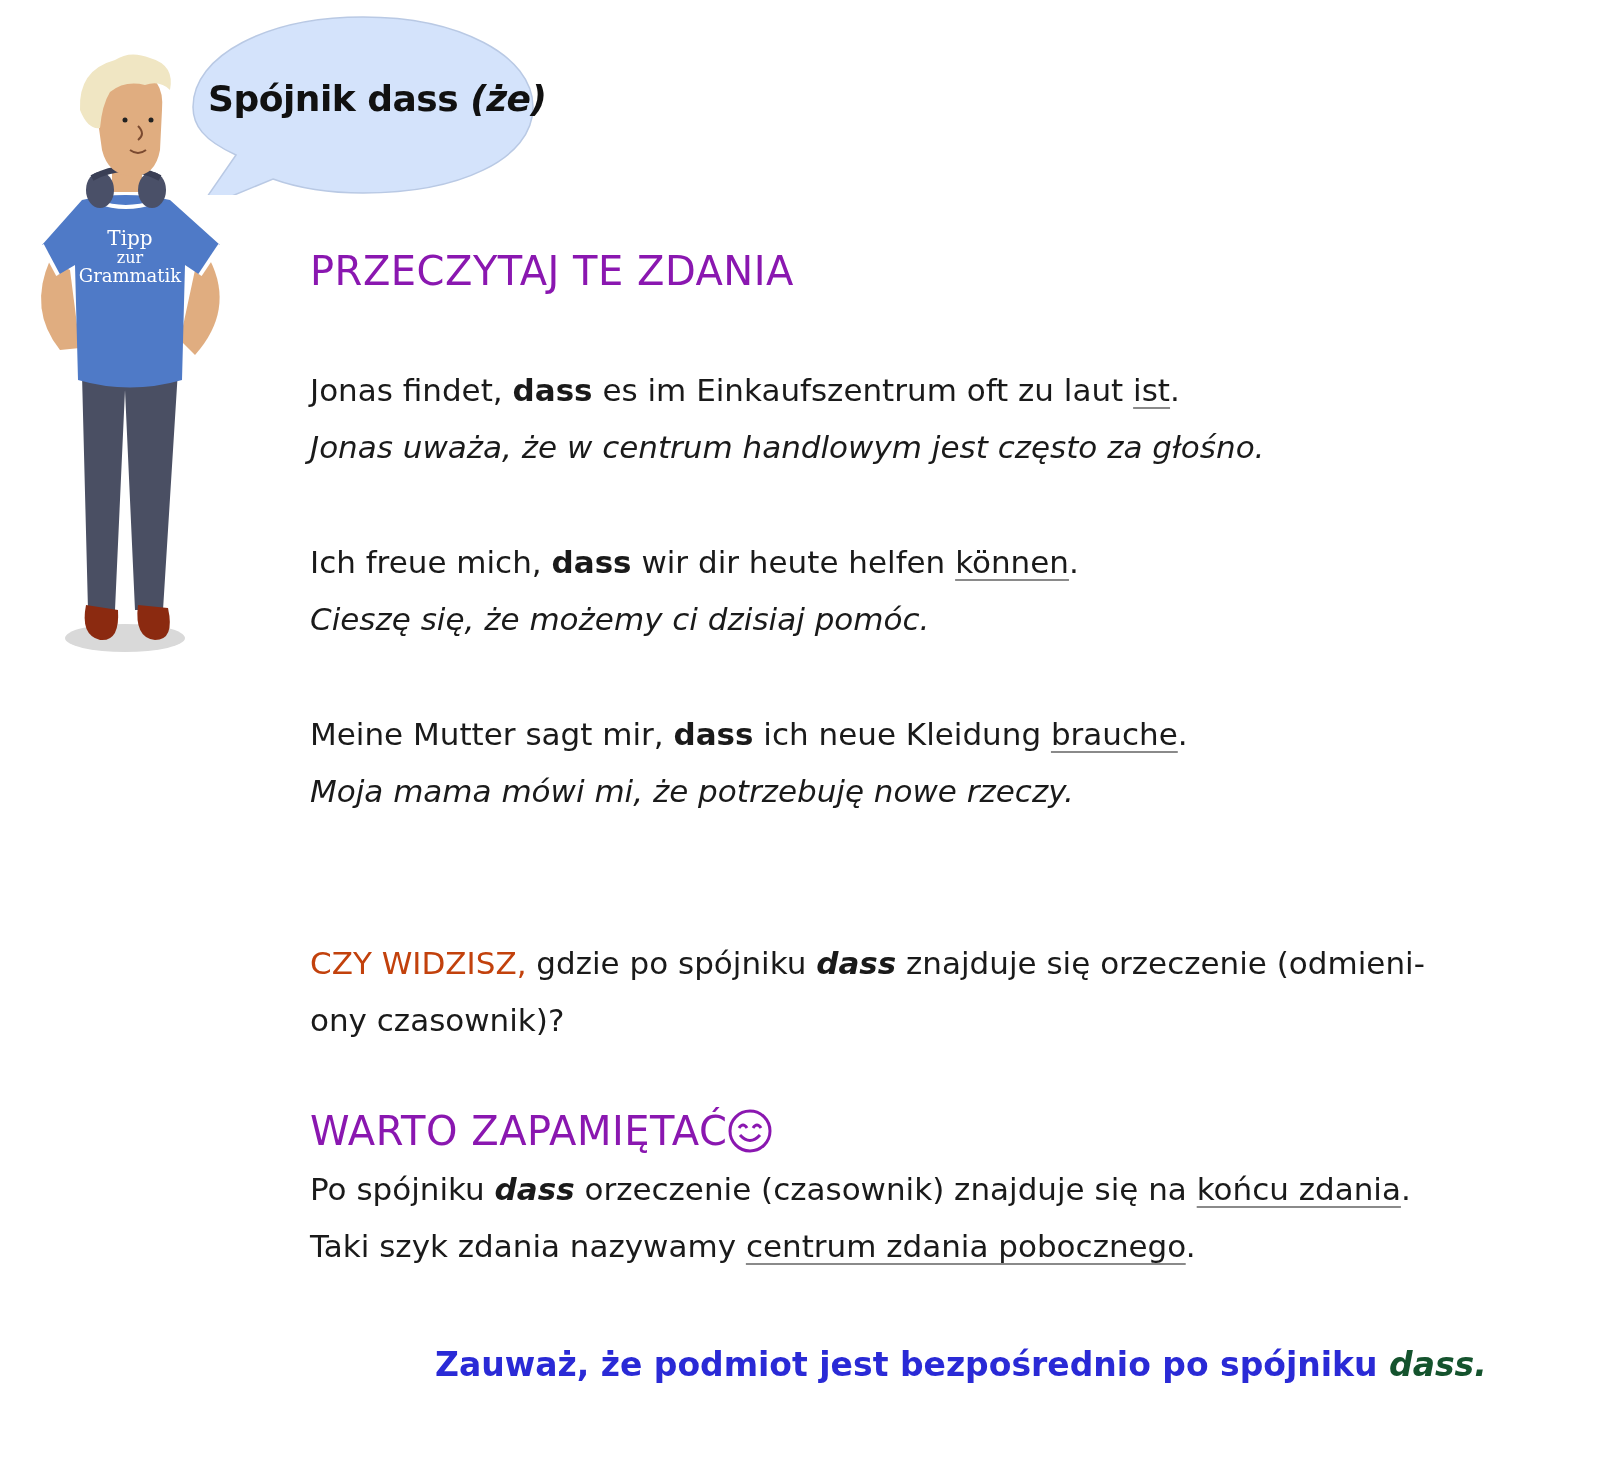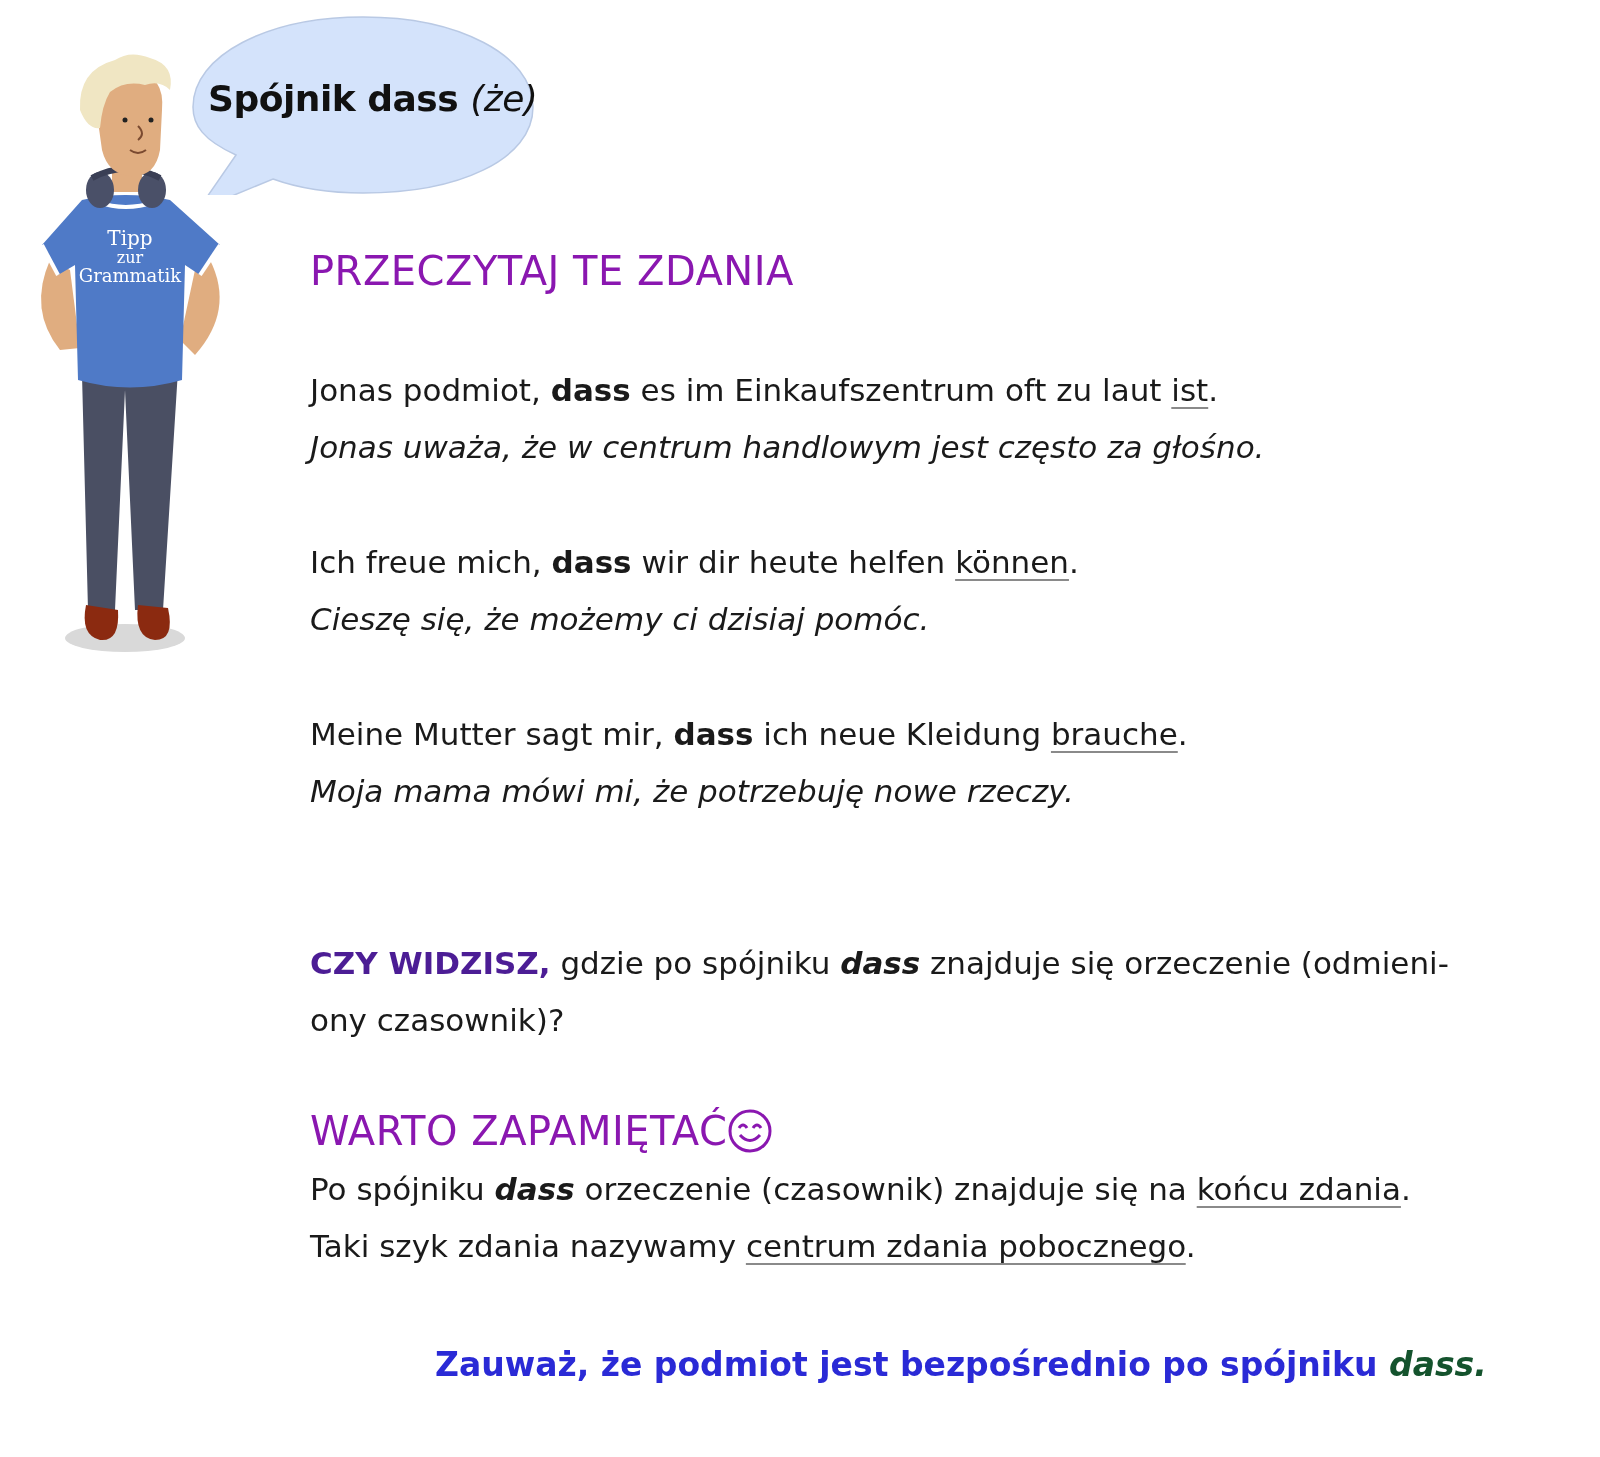--- a/index.html
+++ b/index.html
@@ -3,40 +3,40 @@
 <meta charset="utf-8">
 <style>
   html, body { margin: 0; padding: 0; background: #ffffff; }
   body { width: 1600px; height: 1457px; position: relative; overflow: hidden;
          font-family: "DejaVu Sans", "Liberation Sans", sans-serif; color: #1a1a1a; }
 
   .character { position: absolute; left: 20px; top: 50px; width: 230px; height: 630px; }
   .bubble { position: absolute; left: 188px; top: 15px; width: 350px; height: 180px; }
   .bubble-text { position: absolute; left: 208px; top: 78px; font-size: 36px; font-weight: bold;
                  color: #111; white-space: nowrap; letter-spacing: -0.5px; }
-  .bubble-text .it { font-style: italic; font-weight: normal; }
+  .bubble-text .it { font-style: italic; font-weight: bold; }
 
   .heading { position: absolute; left: 310px; color: #8a17b0; font-weight: normal;
              font-size: 40px; letter-spacing: 0.5px; white-space: nowrap; }
   .h1 { top: 248px; }
   .h2 { top: 1108px; display: flex; align-items: center; }
 
   .line { position: absolute; left: 310px; font-size: 31px; white-space: nowrap; color: #1a1a1a; }
   .line b { font-weight: bold; }
   .line .u { text-decoration: underline; text-decoration-color: #8a8a8a; text-underline-offset: 6px;
              text-decoration-thickness: 1.5px; }
   .pl { font-style: italic; }
 
   .s1 { top: 372px; } .s1p { top: 429px; }
   .s2 { top: 544px; } .s2p { top: 601px; }
   .s3 { top: 716px; } .s3p { top: 773px; }
 
   .q1 { top: 945px; }
   .q2 { top: 1002px; }
-  .purple-b { color: #4c1d95; font-weight: bold; }
+  .purple-b { color: #c2410c; font-weight: normal; }
   .bi { font-weight: bold; font-style: italic; }
 
   .r1 { top: 1171px; }
   .r2 { top: 1228px; }
 
   .note { position: absolute; left: 435px; top: 1345px; font-size: 33px; font-weight: bold;
           color: #2a2ad6; white-space: nowrap; }
   .note .dass { color: #14532d; font-style: italic; }
 
   .smile { width: 46px; height: 46px; display: inline-block; }
@@ -84,21 +84,21 @@
 
   <circle cx="105" cy="70" r="2.5" fill="#222"></circle>
   <circle cx="131" cy="70" r="2.5" fill="#222"></circle>
   <path d="M118 76 Q126 84 118 90" stroke="#7a4a30" stroke-width="2" fill="none"></path>
   <path d="M110 100 Q118 106 126 100" stroke="#7a4a30" stroke-width="2" fill="none"></path>
 </svg>
 
 <div class="heading h1">PRZECZYTAJ TE ZDANIA</div>
 
 <div class="line s1">
-  <span>Jonas podmiot, </span><b>dass</b><span> es im Einkaufszentrum oft zu laut </span><span class="u">ist</span><span>.</span>
+  <span>Jonas findet, </span><b>dass</b><span> es im Einkaufszentrum oft zu laut </span><span class="u">ist</span><span>.</span>
 </div>
 <div class="line pl s1p">Jonas uważa, że w centrum handlowym jest często za głośno.</div>
 
 <div class="line s2">
   <span>Ich freue mich, </span><b>dass</b><span> wir dir heute helfen </span><span class="u">können</span><span>.</span>
 </div>
 <div class="line pl s2p">Cieszę się, że możemy ci dzisiaj pomóc.</div>
 
 <div class="line s3">
   <span>Meine Mutter sagt mir, </span><b>dass</b><span> ich neue Kleidung </span><span class="u">brauche</span><span>.</span>

